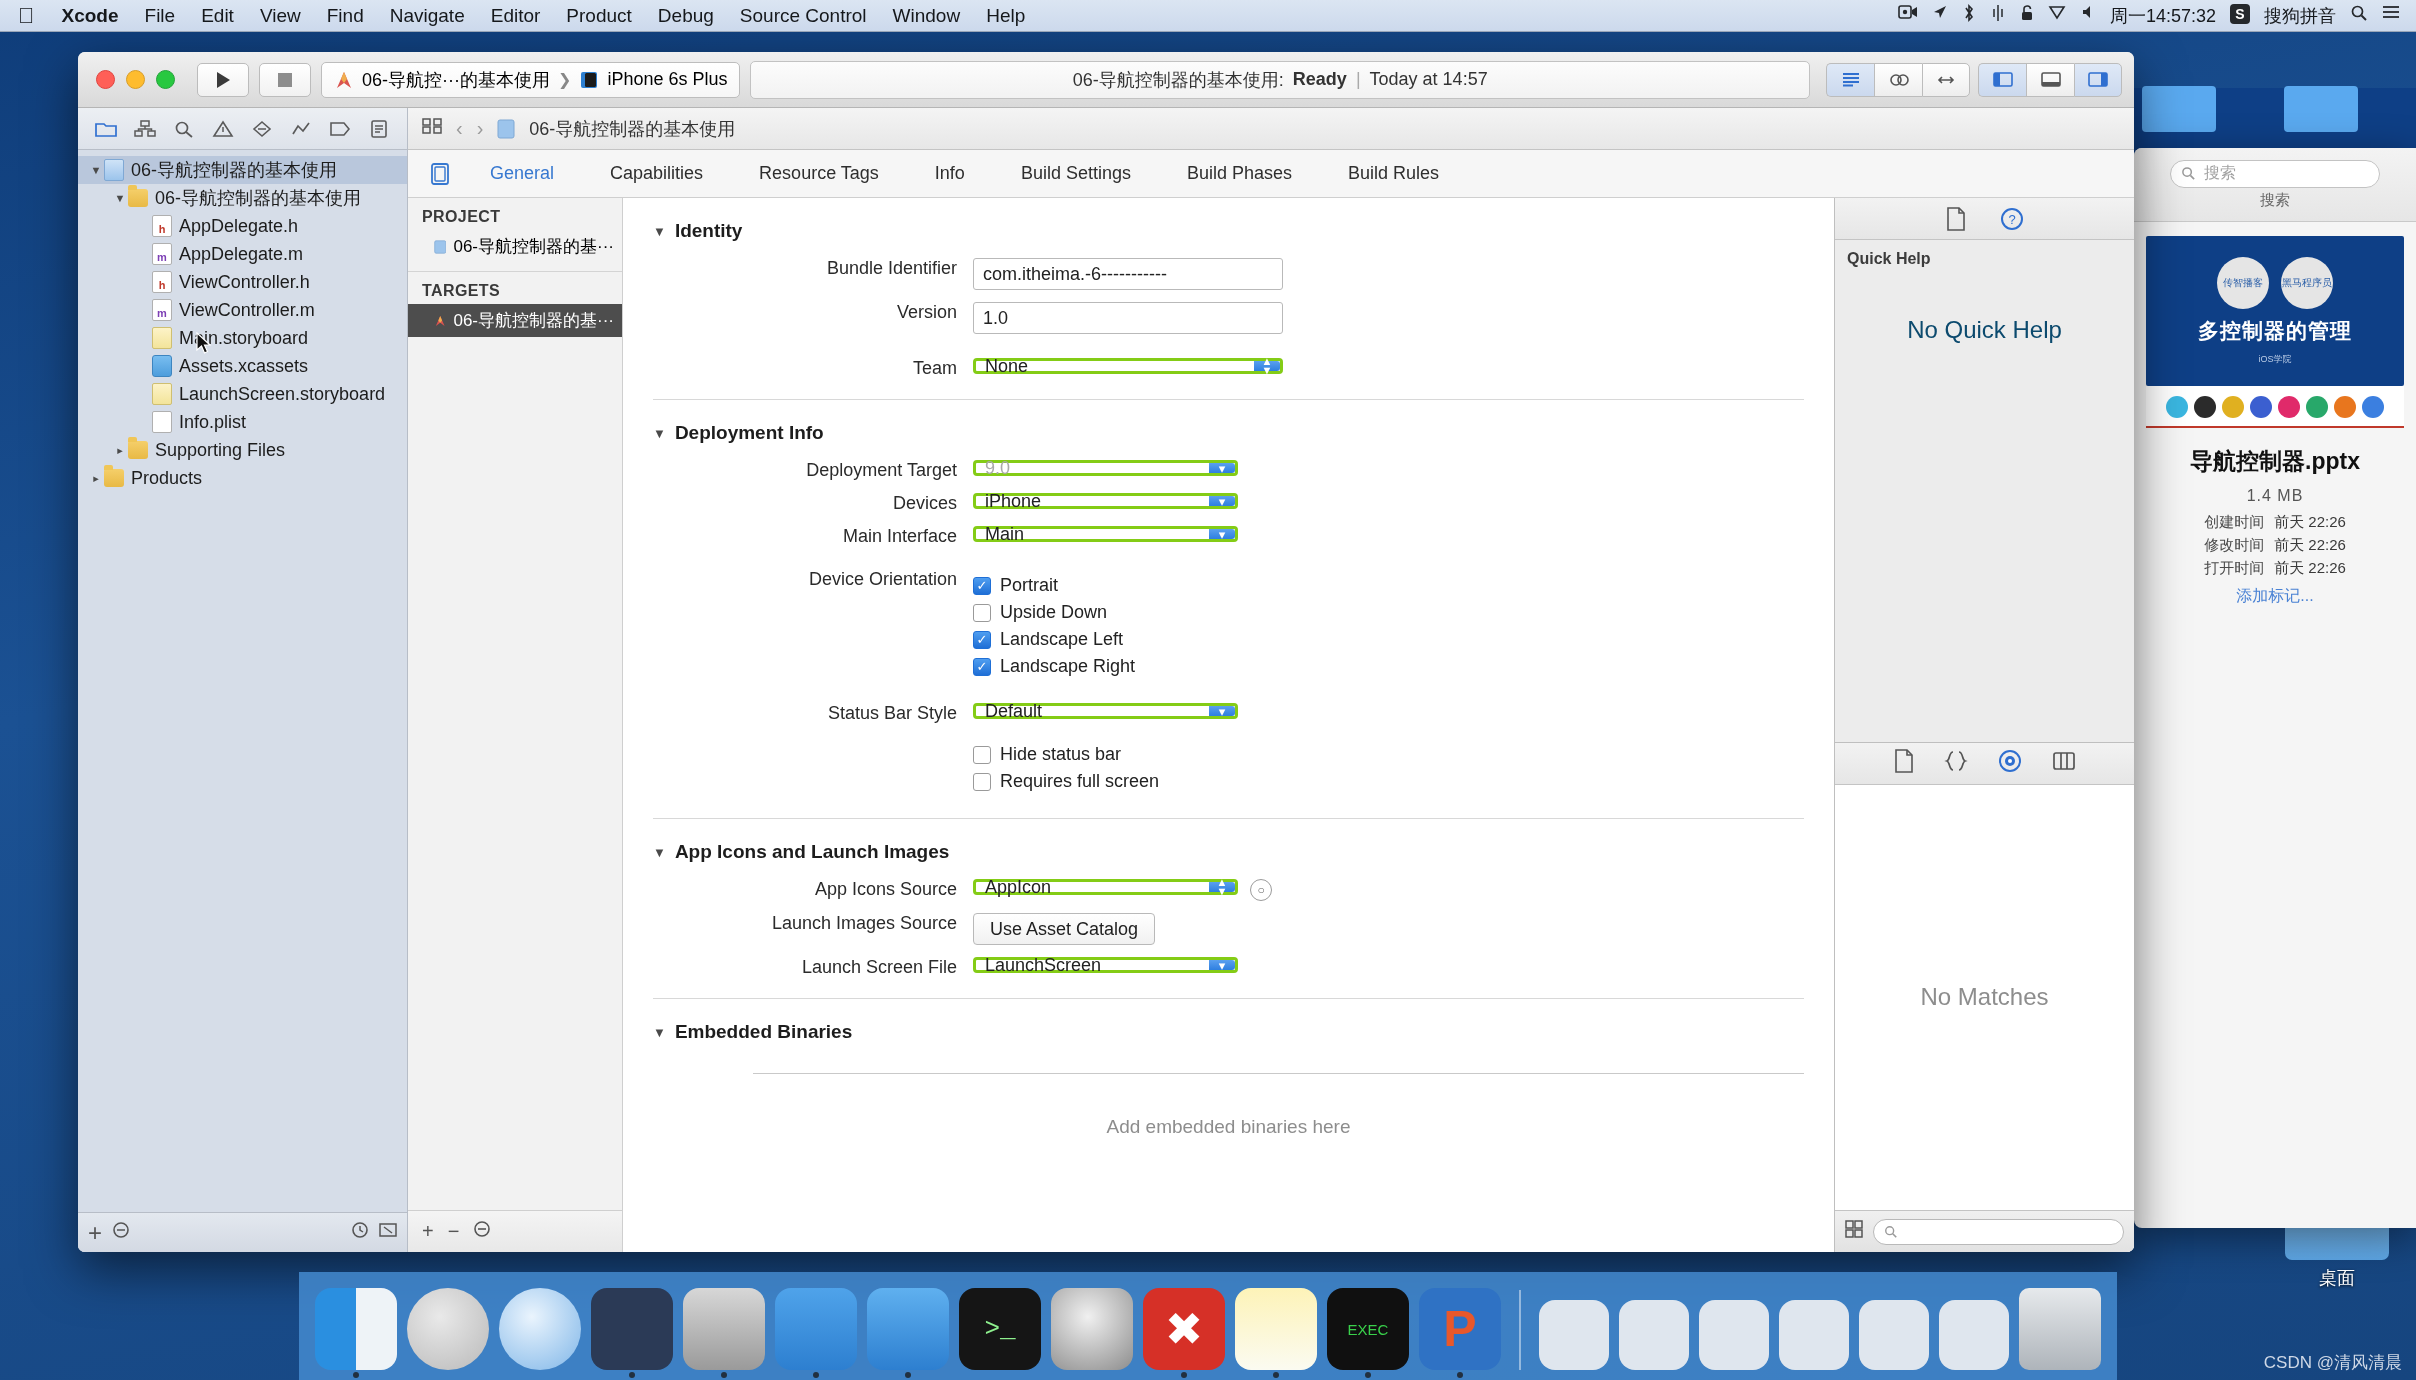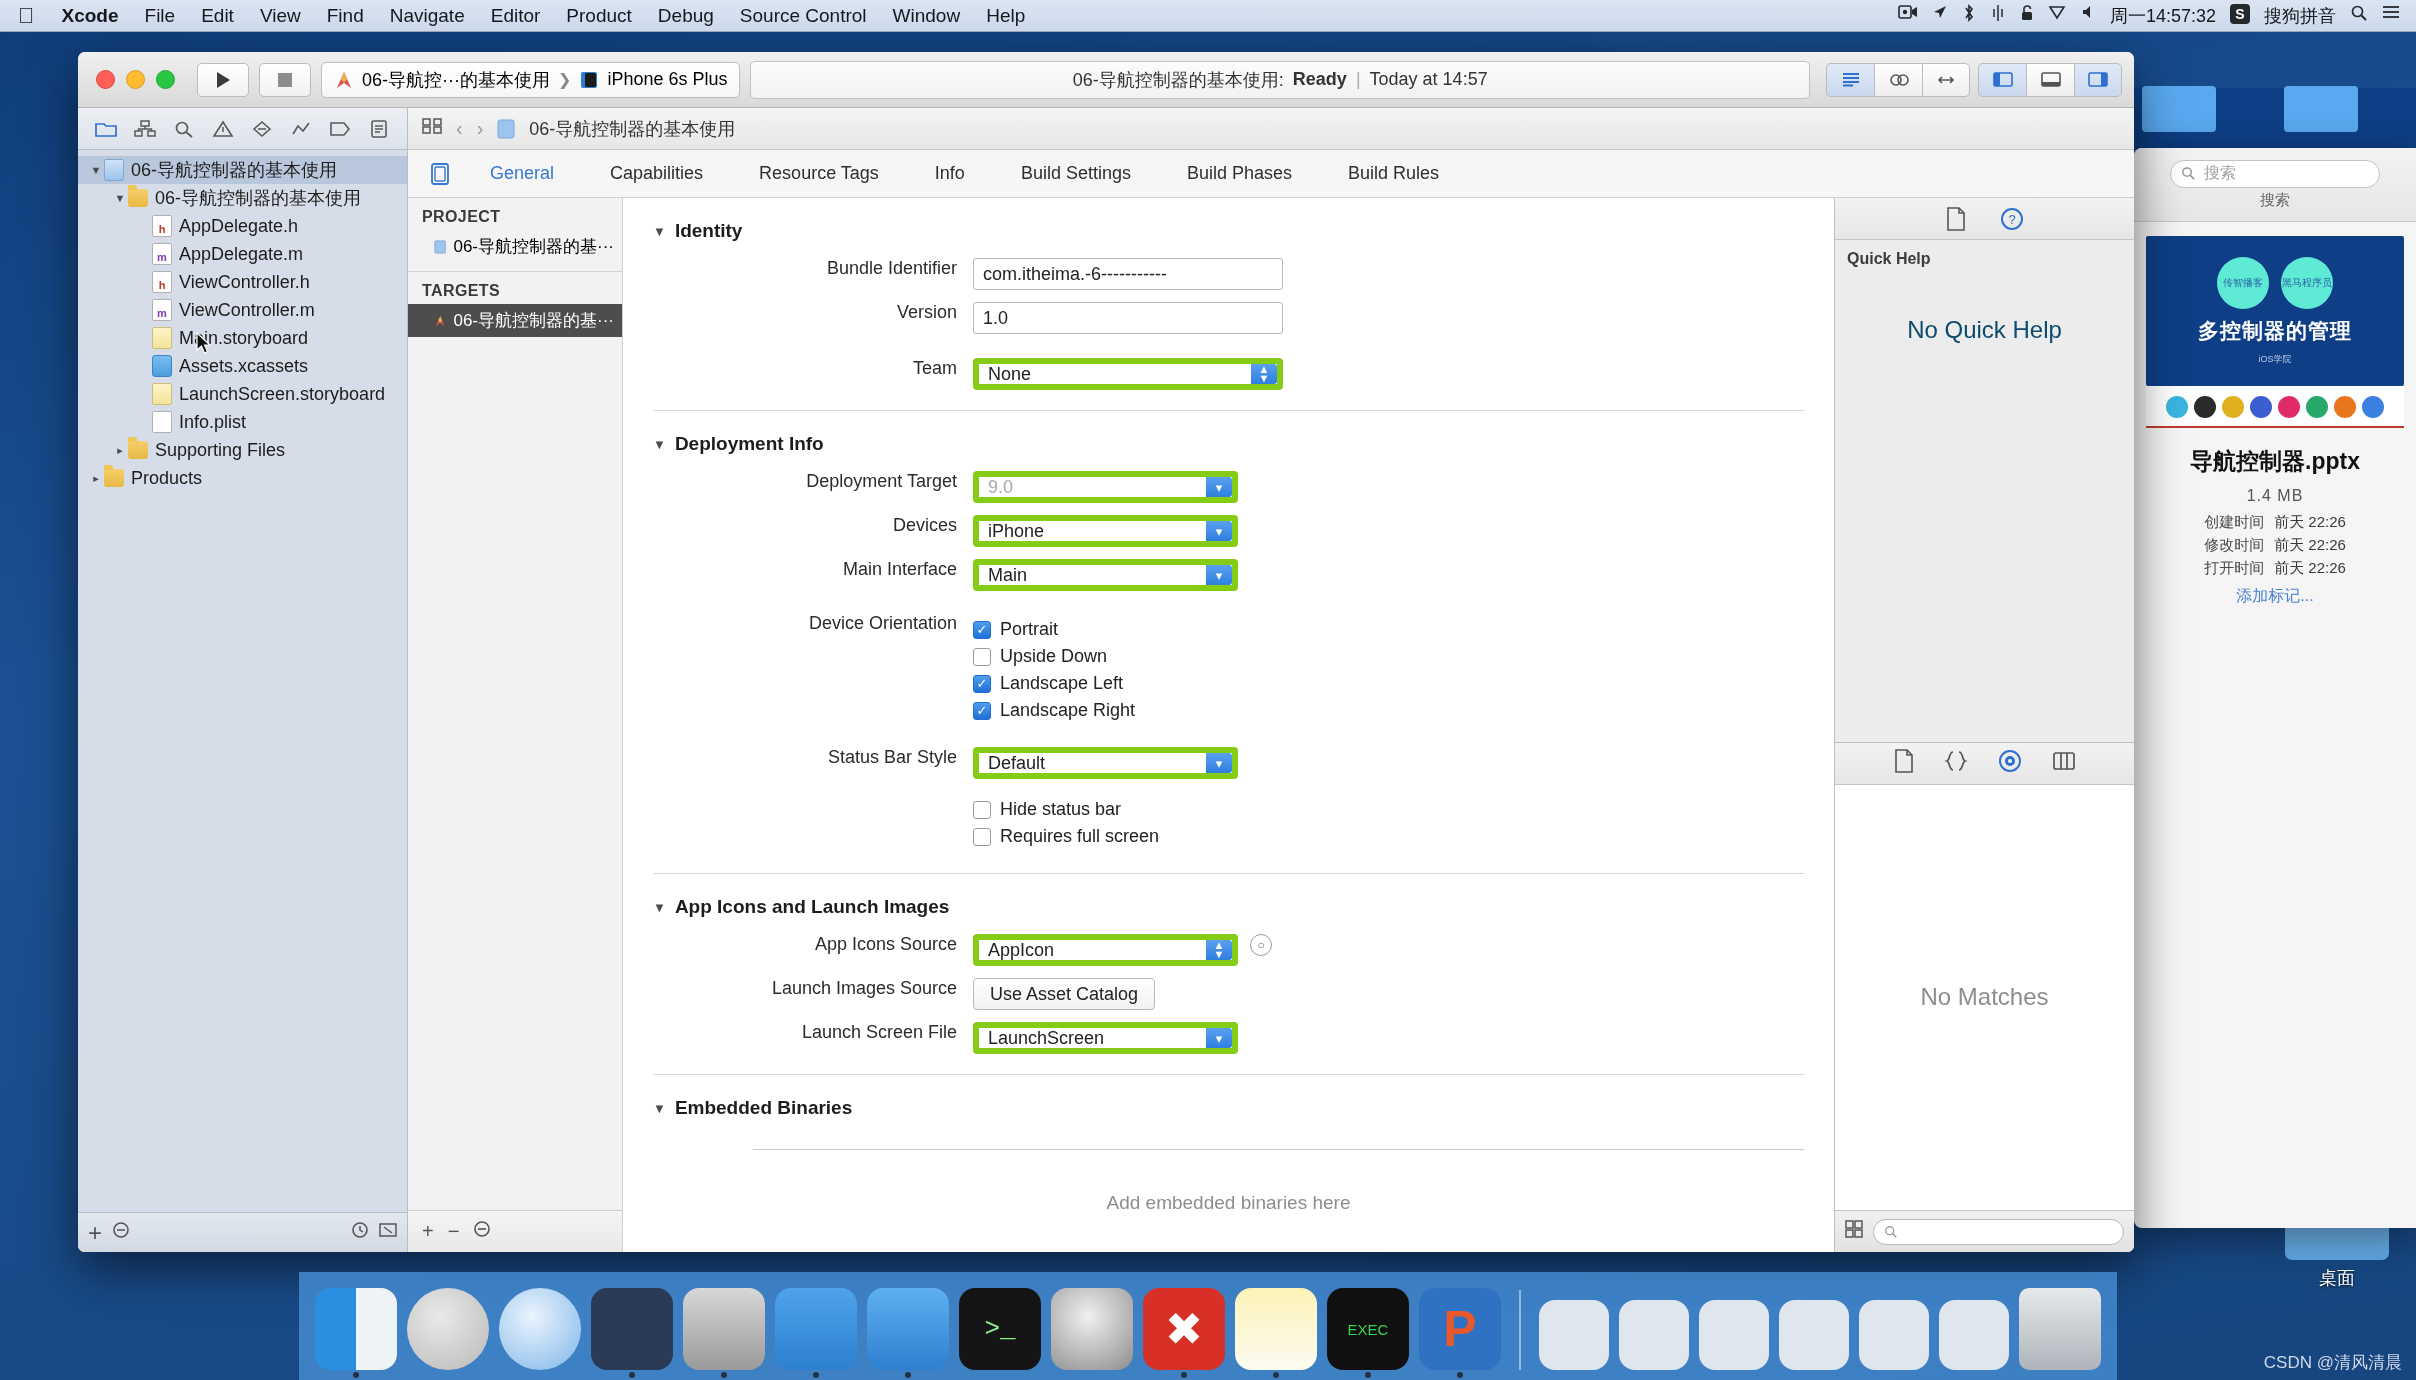--- a/index.html
+++ b/index.html
@@ -131,21 +131,21 @@
 
   
   #general { flex:1; overflow:hidden; background:#fff; padding:0 30px 0 30px; position:relative; }
   .sec { display:flex; align-items:center; gap:9px; font-size:19px; font-weight:bold;
     color:#1d1d1d; padding:22px 0 4px 0; }
   .sec .caret{ font-size:13px; color:#4a4a4a; }
   .frow { display:flex; margin:12px 0; }
   .flabel { width:320px; text-align:right; padding-right:16px; font-size:18px; color:#2b2b2b; flex:0 0 320px; }
   .finput { width:310px; height:32px; border:1px solid #b9b9b9; border-radius:3px; background:#fff;
     display:flex; align-items:center; padding:0 9px; font-size:18px; color:#222; }
-  .fpopup { width:310px; height:32px; border:6px solid #84cc16; border-radius:4px; background:#fff;
+  .fpopup { width:310px; height:16px; border:3px solid #84cc16; border-radius:4px; background:#fff;
     display:flex; align-items:center; padding:0 9px; font-size:18px; color:#222; position:relative; }
   .fpopup .arrows{ position:absolute; right:0; top:0; width:26px; height:100%;
     background:linear-gradient(180deg,#5aa0ef,#2e7fe0); border-radius:0 3px 3px 0;
     display:flex;flex-direction:column;align-items:center;justify-content:center;color:#fff;font-size:11px;line-height:9px;}
   .fpopup.narrow{width:265px;}
   .fpopup .arrows.single{font-size:13px;line-height:13px;}
   .fbtn { height:32px; border:1px solid #b9b9b9; border-radius:4px;
     background:linear-gradient(180deg,#fff,#f1f1f1); display:inline-flex; align-items:center;
     padding:0 16px; font-size:18px; color:#222; }
   .checkrow { display:flex; align-items:center; gap:9px; margin:6px 0; }
@@ -184,21 +184,21 @@
     z-index:30; overflow:hidden; display:flex; flex-direction:column; }
   .fd-top{ height:74px; background:linear-gradient(180deg,#f3f3f3,#e6e6e6);
     border-bottom:1px solid #c9c9c9; display:flex;flex-direction:column;align-items:center;justify-content:center;gap:3px;}
   .fd-search{ width:210px;height:28px;border:1px solid #c3c3c3;border-radius:14px;background:#fff;
     display:flex;align-items:center;gap:8px;padding:0 10px;color:#a2a2a2;font-size:16px;}
   .fd-sublabel{font-size:15px;color:#6a6a6a;}
   .fd-preview{ padding:14px 12px 0; }
   .ppt-card{ background:#0e3f86; height:150px; border-radius:2px; position:relative;
     display:flex;flex-direction:column;align-items:center;justify-content:center;gap:8px; }
   .ppt-badges{display:flex;gap:12px;}
-  .ppt-badge{width:52px;height:52px;border-radius:50%;background:#5eead4;
+  .ppt-badge{width:52px;height:52px;border-radius:50%;background:#e5e5e5;
     display:flex;align-items:center;justify-content:center;font-size:10px;color:#2b5fa8;text-align:center;line-height:1.1;}
   .ppt-title{color:#fff;font-size:21px;font-weight:bold;letter-spacing:1px;}
   .ppt-sub{color:#b9cbe6;font-size:9px;}
   .ppt-dots{ display:flex;gap:6px;justify-content:center;padding:10px 0 8px;
     border-bottom:2px solid #c0392b; background:#fff;}
   .pd{width:22px;height:22px;border-radius:50%;}
   .fd-filename{ text-align:center; font-size:23px; font-weight:bold; color:#111; padding:18px 4px 10px; white-space:nowrap; }
   .fd-meta{ font-size:15px; color:#3a3a3a; padding:2px 10px; display:flex; gap:10px; justify-content:center;}
   .fd-meta .k{color:#4a4a4a;}
   .fd-size{ text-align:center; font-size:16px; color:#555; letter-spacing:1px; padding-bottom:6px;}

